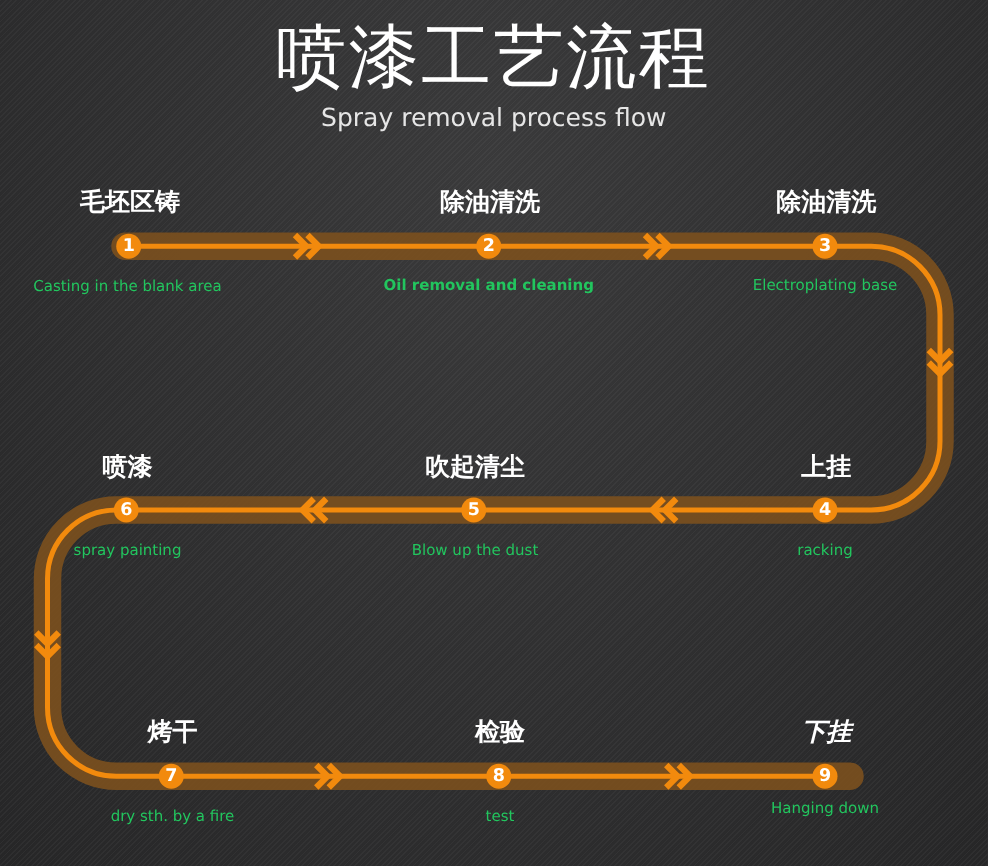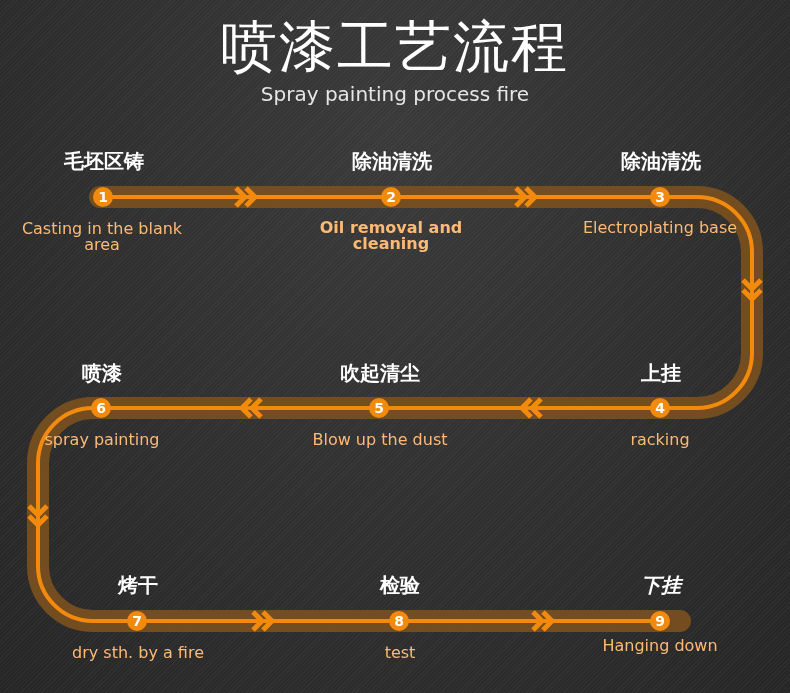--- a/index.html
+++ b/index.html
@@ -18,34 +18,34 @@
   .subtitle {
     position: absolute; left: 0; width: 790px; top: 80px; text-align: center;
     color: #e6e6e6; font-size: 20px; line-height: 28px;
   }
   svg.track { position: absolute; left: 0; top: 0; }
   .step-cn {
     position: absolute; width: 200px; text-align: center; color: #ffffff;
     font-size: 20px; font-weight: bold; line-height: 30px;
   }
   .step-en {
-    position: absolute; width: 200px; text-align: center; color: #fdba74;
-    font-size: 16px; line-height: 16px;
+    position: absolute; width: 200px; text-align: center; color: #22c55e;
+    font-size: 12px; line-height: 16px;
   }
   .badge {
     position: absolute; width: 20px; height: 20px; border-radius: 50%;
     background: #f28a0d; color: #ffffff; font-size: 14px; font-weight: bold;
     line-height: 20px; text-align: center;
   }
 </style>
 </head>
 <body>
 
 <div class="title">喷漆工艺流程</div>
-<div class="subtitle">Spray painting process fire</div>
+<div class="subtitle">Spray removal process flow</div>
 
 <svg class="track" width="790" height="693" viewBox="0 0 790 693">
 
   <path d="M 100 197 L 697 197 A 55 55 0 0 1 752 252 L 752 353 A 55 55 0 0 1 697 408 L 93 408 A 55 55 0 0 0 38 463 L 38 566 A 55 55 0 0 0 93 621 L 680 621" fill="none" stroke="#7a4f1e" stroke-opacity="0.92" stroke-width="22" stroke-linecap="round"></path>
 
   <path d="M 104 197 L 697 197 A 55 55 0 0 1 752 252 L 752 353 A 55 55 0 0 1 697 408 L 93 408 A 55 55 0 0 0 38 463 L 38 566 A 55 55 0 0 0 93 621 L 660 621" fill="none" stroke="#f28a0d" stroke-width="4"></path>
 
   <g fill="none" stroke="#f28a0d" stroke-width="5" stroke-linejoin="miter">
     <polyline points="236,188 245,197 236,206"></polyline>
       <polyline points="246,188 255,197 246,206"></polyline>

